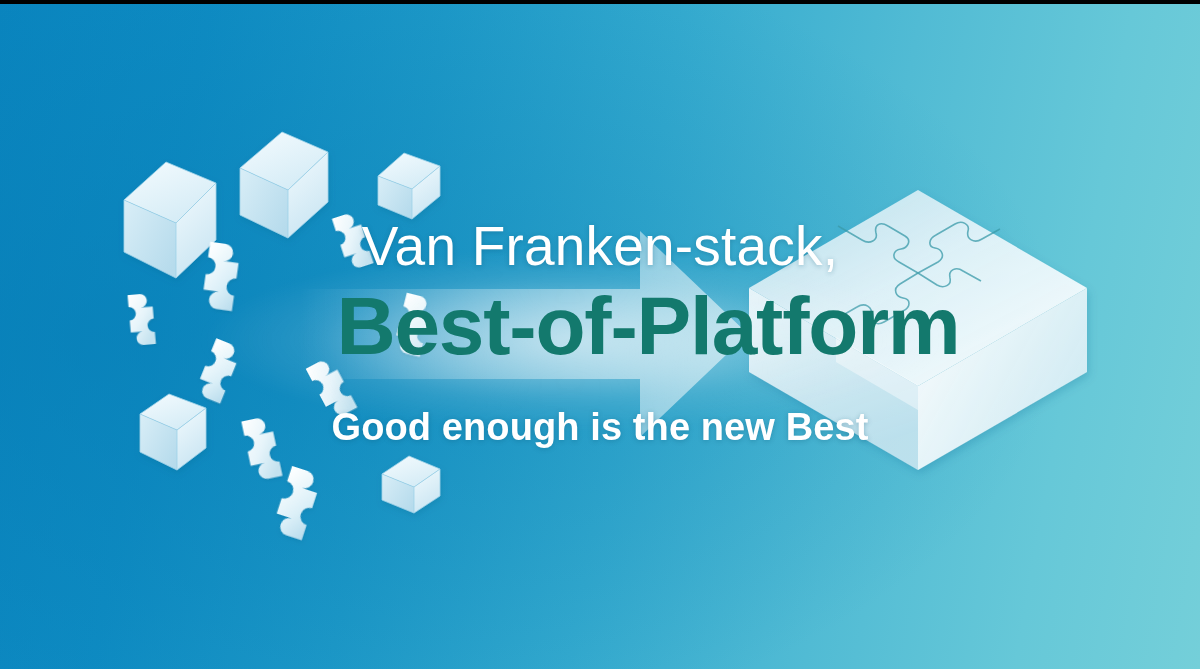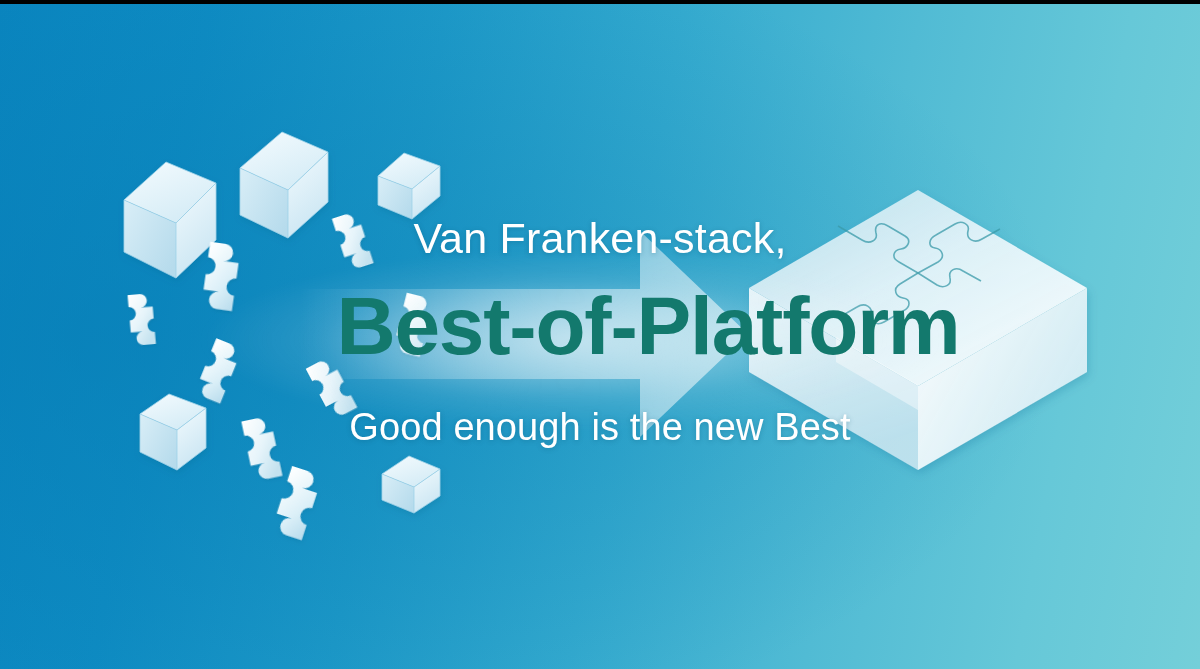--- a/index.html
+++ b/index.html
@@ -86,21 +86,21 @@
     height: 669px;
     z-index: 30;
   }
 
   .eyebrow {
     position: absolute;
     left: 0;
     top: 214px;
     width: 1200px;
     text-align: center;
-    font-size: 43px;
+    font-size: 55px;
     font-weight: 400;
     color: #ffffff;
     letter-spacing: 0.2px;
     text-shadow: 0 1px 5px rgba(10,80,110,0.30);
     white-space: nowrap;
   }
 
   .headline {
     position: absolute;
     left: 0;
@@ -116,21 +116,21 @@
     margin-left: 48px;
   }
 
   .subline {
     position: absolute;
     left: 0;
     top: 406px;
     width: 1200px;
     text-align: center;
     font-size: 38px;
-    font-weight: 400;
+    font-weight: 700;
     color: #ffffff;
     letter-spacing: 0.1px;
     text-shadow: 0 1px 5px rgba(10,80,110,0.30);
     white-space: nowrap;
   }
 </style>
 </head>
 <body>
 
 <div id="slide">

